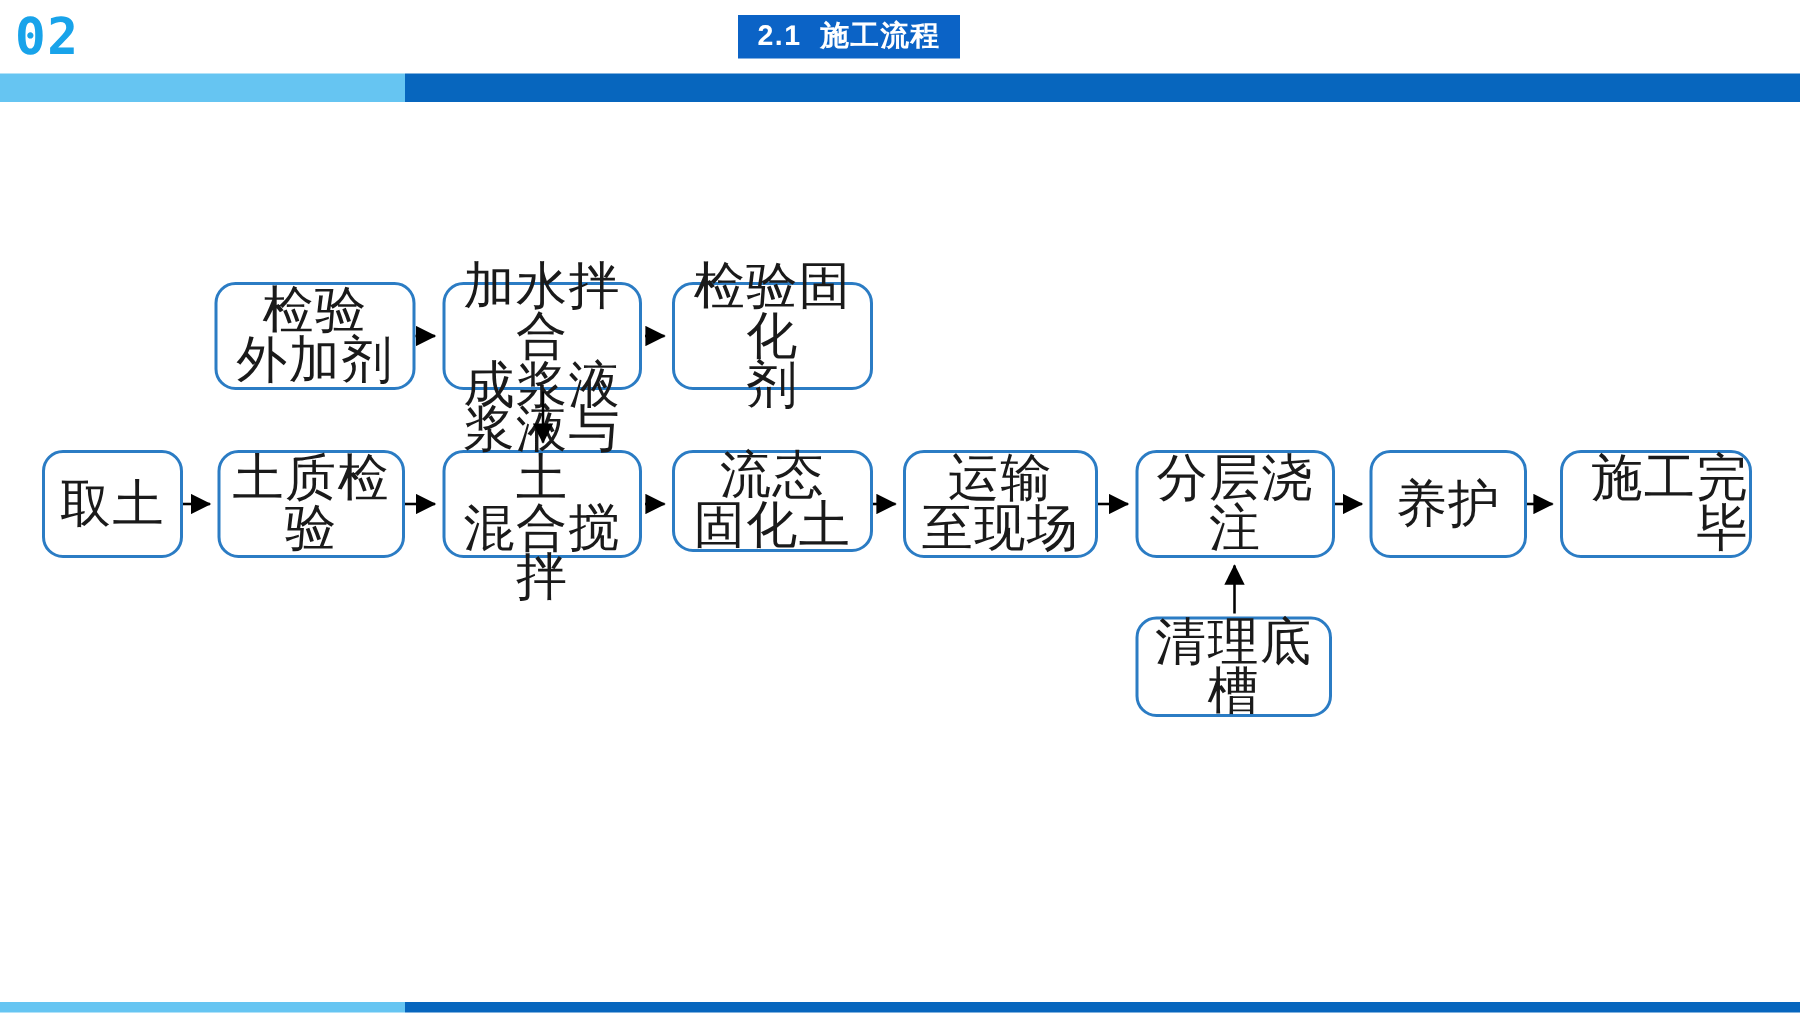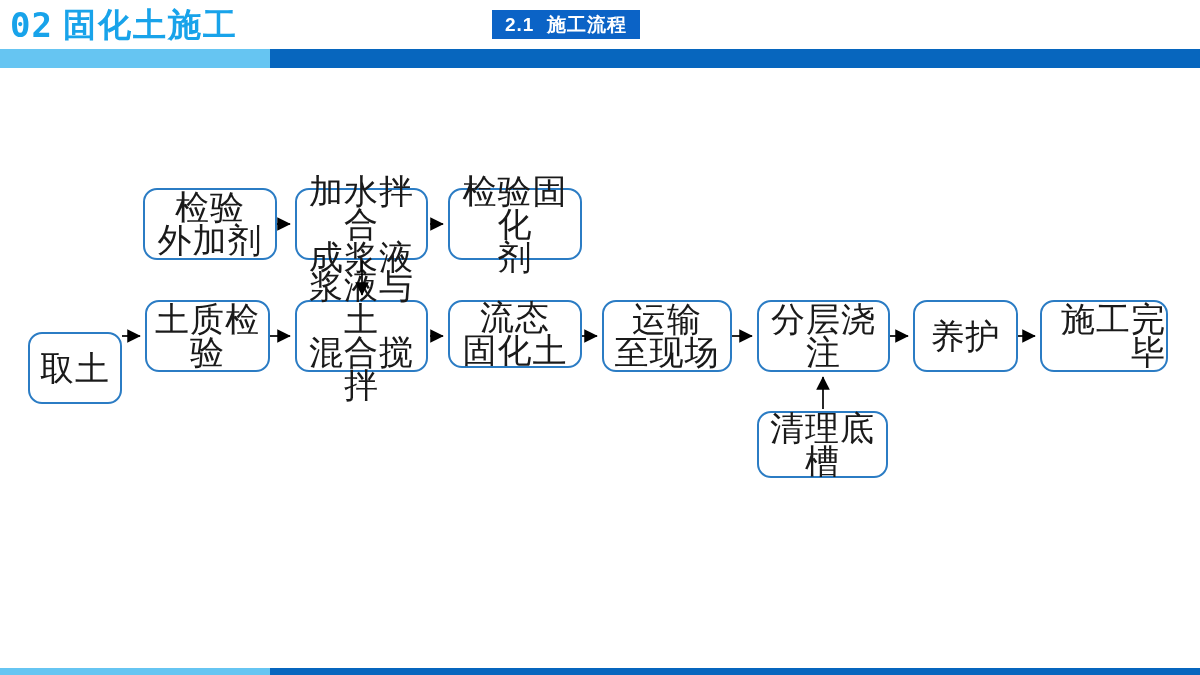--- a/index.html
+++ b/index.html
@@ -57,35 +57,34 @@
     letter-spacing:1px;
   }
   .arrow-layer{position:absolute;left:0;top:0;width:1200px;height:675px;pointer-events:none;}
 </style>
 </head>
 <body>
 
 <div class="slide-header">
   <div class="title-wrap">
     <span class="section-number">02</span>
-    <span class="page-title">固化土施工</span>
   </div>
   <div class="section-badge">2.1  施工流程</div>
   <div class="bar bar-light"></div>
   <div class="bar bar-dark"></div>
 </div>
 
 <div class="flow-node" style="left:143px;top:188px;width:134px;height:72px;">检验
 外加剂</div>
 <div class="flow-node" style="left:295px;top:188px;width:133px;height:72px;">加水拌合
 成浆液</div>
 <div class="flow-node" style="left:448px;top:188px;width:134px;height:72px;">检验固化
 剂</div>
 
-<div class="flow-node" style="left:28px;top:300px;width:94px;height:72px;margin-top:32px;">取土</div>
+<div class="flow-node" style="left:28px;top:300px;width:94px;height:72px;">取土</div>
 <div class="flow-node" style="left:145px;top:300px;width:125px;height:72px;">土质检验</div>
 <div class="flow-node" style="left:295px;top:300px;width:133px;height:72px;">浆液与土
 混合搅拌</div>
 <div class="flow-node" style="left:448px;top:300px;width:134px;height:68px;">流态
 固化土</div>
 <div class="flow-node" style="left:602px;top:300px;width:130px;height:72px;">运输
 至现场</div>
 <div class="flow-node" style="left:757px;top:300px;width:133px;height:72px;">分层浇注</div>
 <div class="flow-node" style="left:913px;top:300px;width:105px;height:72px;">养护</div>
 <div class="flow-node" style="left:1040px;top:300px;width:128px;height:72px;text-align:right;">施工完毕</div>

